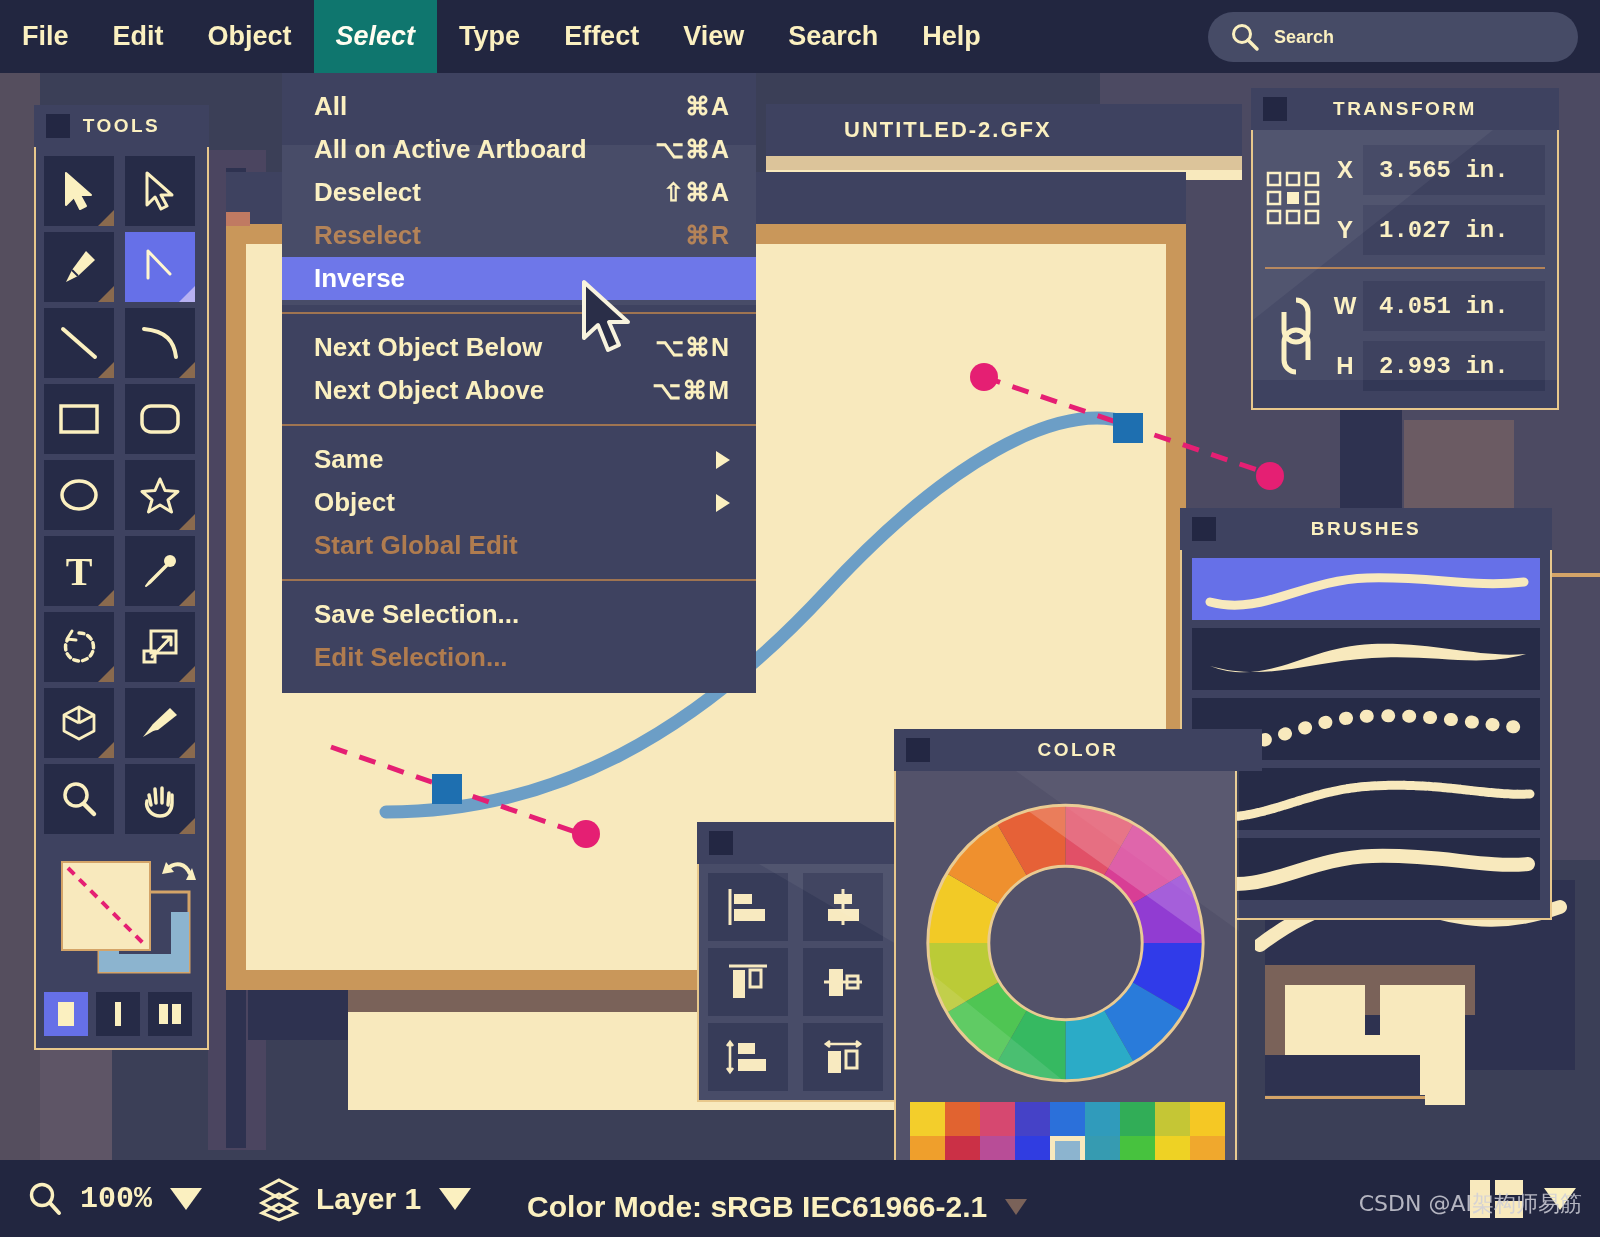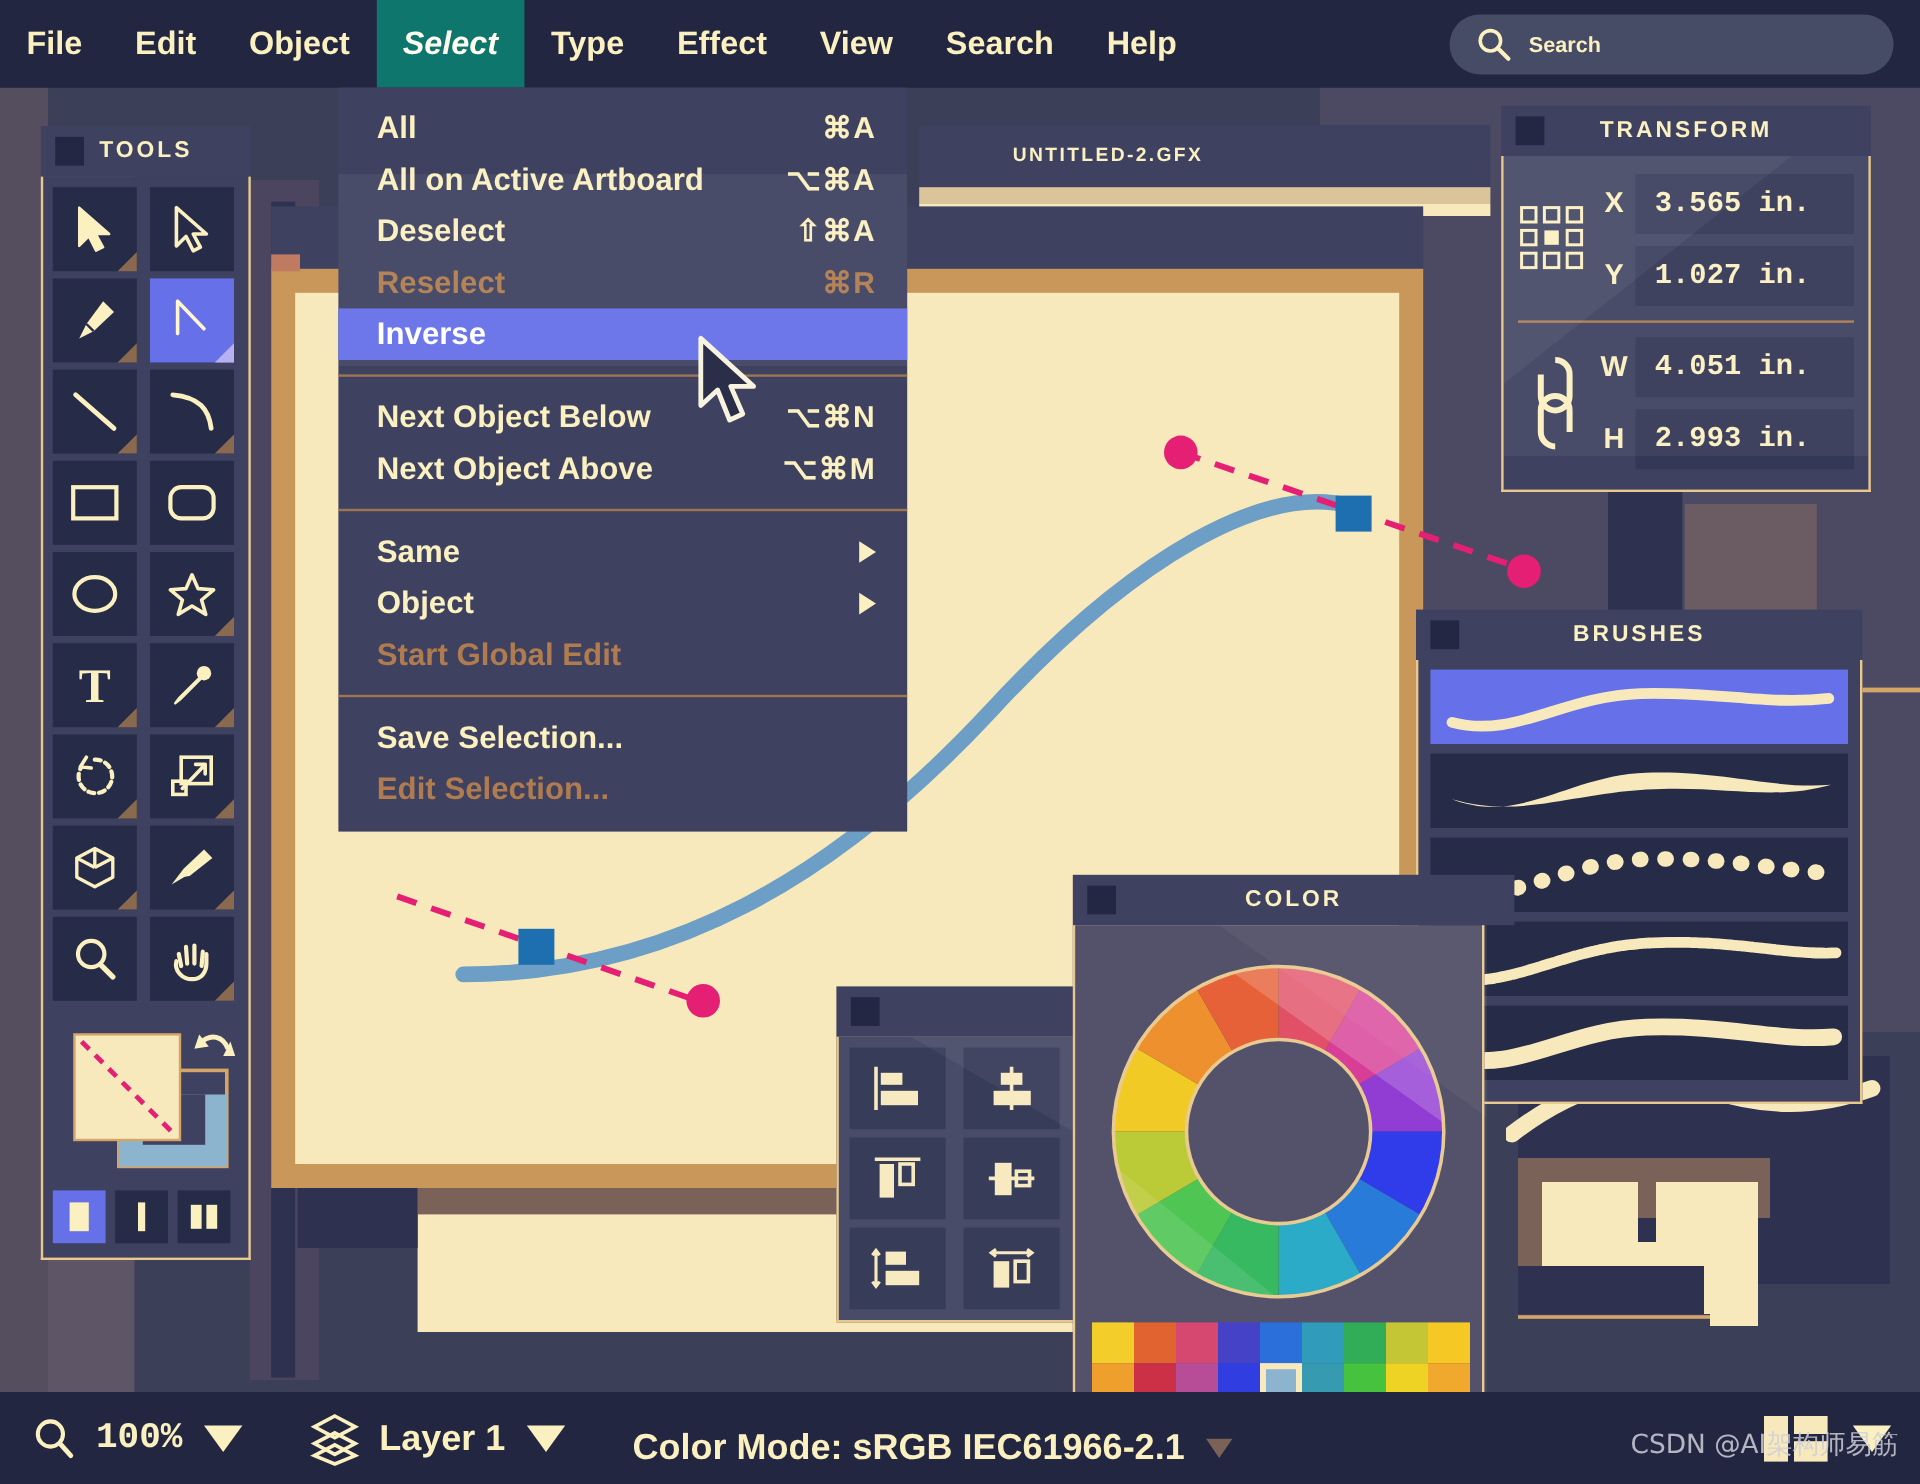--- a/index.html
+++ b/index.html
@@ -82,21 +82,21 @@
   }
   .mrow.dim { color: #b07c4f; }
   .mrow.hl { background: #6670e8; color: #ffffff; }
   .mrow .sc { font-size: 25px; font-weight: bold; letter-spacing: 1px; }
   .msep { height: 2px; background: #b07c4f; margin: 12px 0; opacity: .85; }
   .tri { width: 0; height: 0; border-left: 14px solid #fbf0c0; border-top: 9px solid transparent; border-bottom: 9px solid transparent; }
 
   
   .docwin { position: absolute; }
   .doctab {
-    background: #3e4260; color: #fbf0c0; font-size: 16px; font-weight: bold;
+    background: #3e4260; color: #fbf0c0; font-size: 22px; font-weight: bold;
     letter-spacing: 2px; height: 52px; display: flex; align-items: center; padding-left: 78px;
   }
   .canvas { background: #f8e9bd; }
 
   
   #transform { left: 1251px; top: 88px; width: 308px; z-index: 45; }
   #transform .panel-title { width: 308px; }
   #transform .panel-body { padding: 10px 12px 12px 12px; }
   .tf-row { display: flex; align-items: center; }
   .tf-label { color: #fbf0c0; font-size: 24px; font-weight: bold; width: 36px; text-align: center; }

